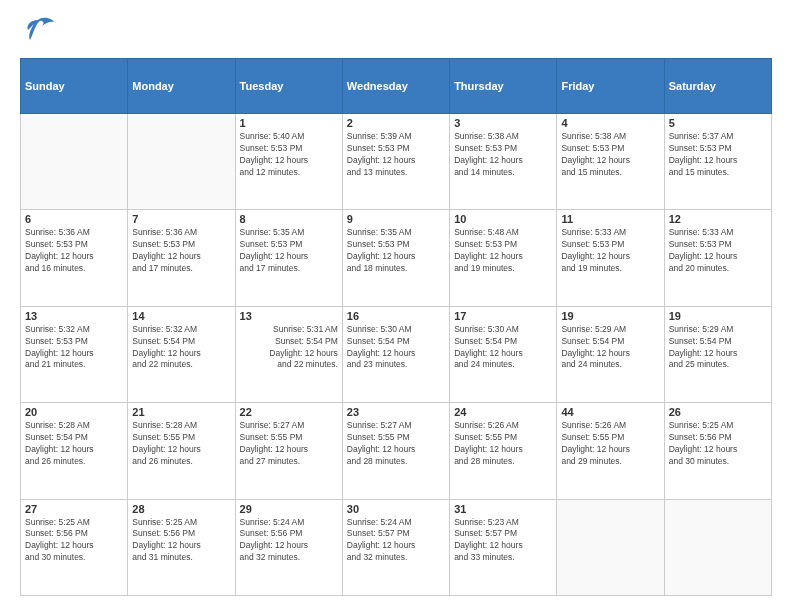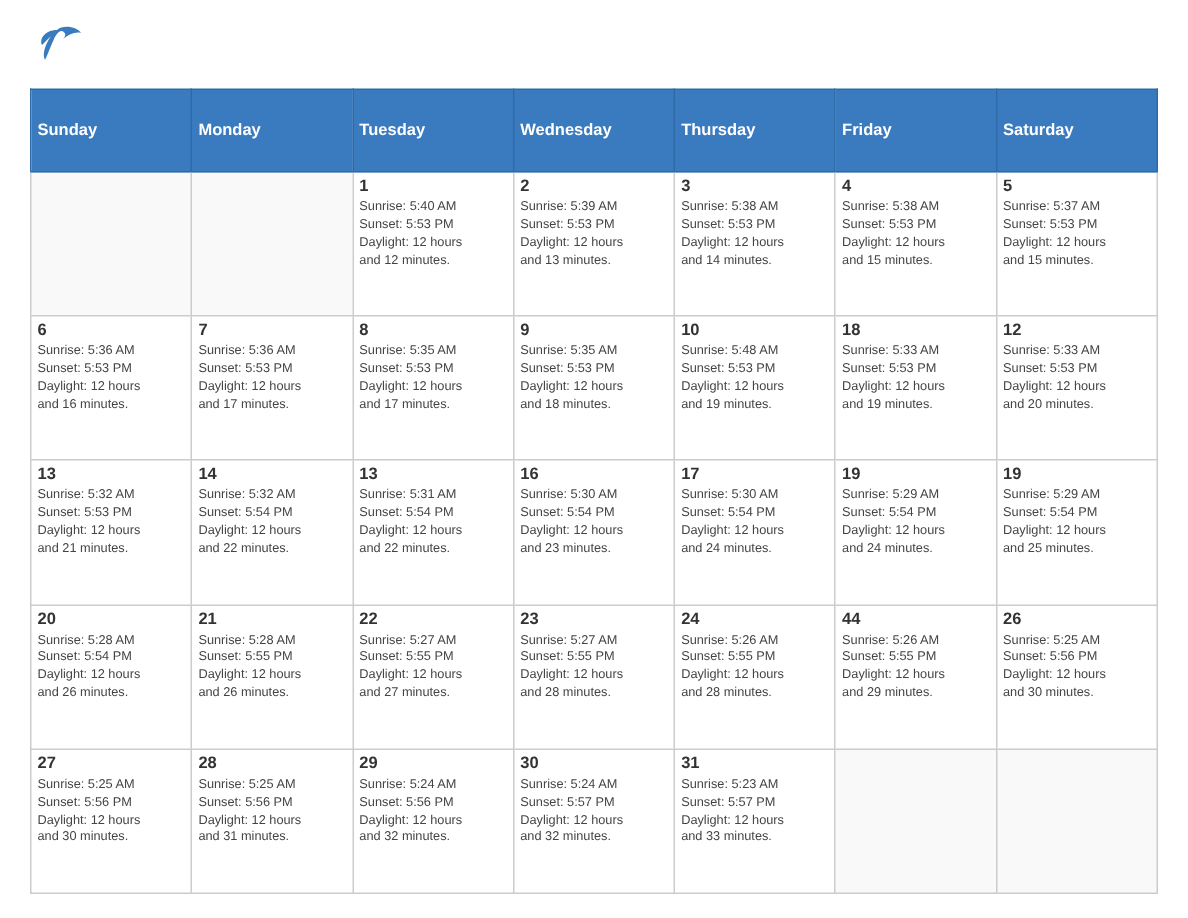--- a/index.html
+++ b/index.html
@@ -193,21 +193,21 @@
 and 18 minutes.</div>
           </td>
           <td>
             <span class="day-number">10</span>
             <div class="day-info" style="white-space: pre-line;">Sunrise: 5:48 AM
 Sunset: 5:53 PM
 Daylight: 12 hours
 and 19 minutes.</div>
           </td>
           <td>
-            <span class="day-number">18</span>
+            <span class="day-number">11</span>
             <div class="day-info" style="white-space: pre-line;">Sunrise: 5:33 AM
 Sunset: 5:53 PM
 Daylight: 12 hours
 and 19 minutes.</div>
           </td>
           <td>
             <span class="day-number">12</span>
             <div class="day-info" style="white-space: pre-line;">Sunrise: 5:33 AM
 Sunset: 5:53 PM
 Daylight: 12 hours
@@ -224,21 +224,21 @@
           </td>
           <td>
             <span class="day-number">14</span>
             <div class="day-info" style="white-space: pre-line;">Sunrise: 5:32 AM
 Sunset: 5:54 PM
 Daylight: 12 hours
 and 22 minutes.</div>
           </td>
           <td>
             <span class="day-number">13</span>
-            <div class="day-info" style="white-space: pre-line;">Sunrise: 5:31 AM
+            <div class="day-info" style="white-space: pre-line; text-align: right;">Sunrise: 5:31 AM
 Sunset: 5:54 PM
 Daylight: 12 hours
 and 22 minutes.</div>
           </td>
           <td>
             <span class="day-number">16</span>
             <div class="day-info" style="white-space: pre-line;">Sunrise: 5:30 AM
 Sunset: 5:54 PM
 Daylight: 12 hours
 and 23 minutes.</div>

